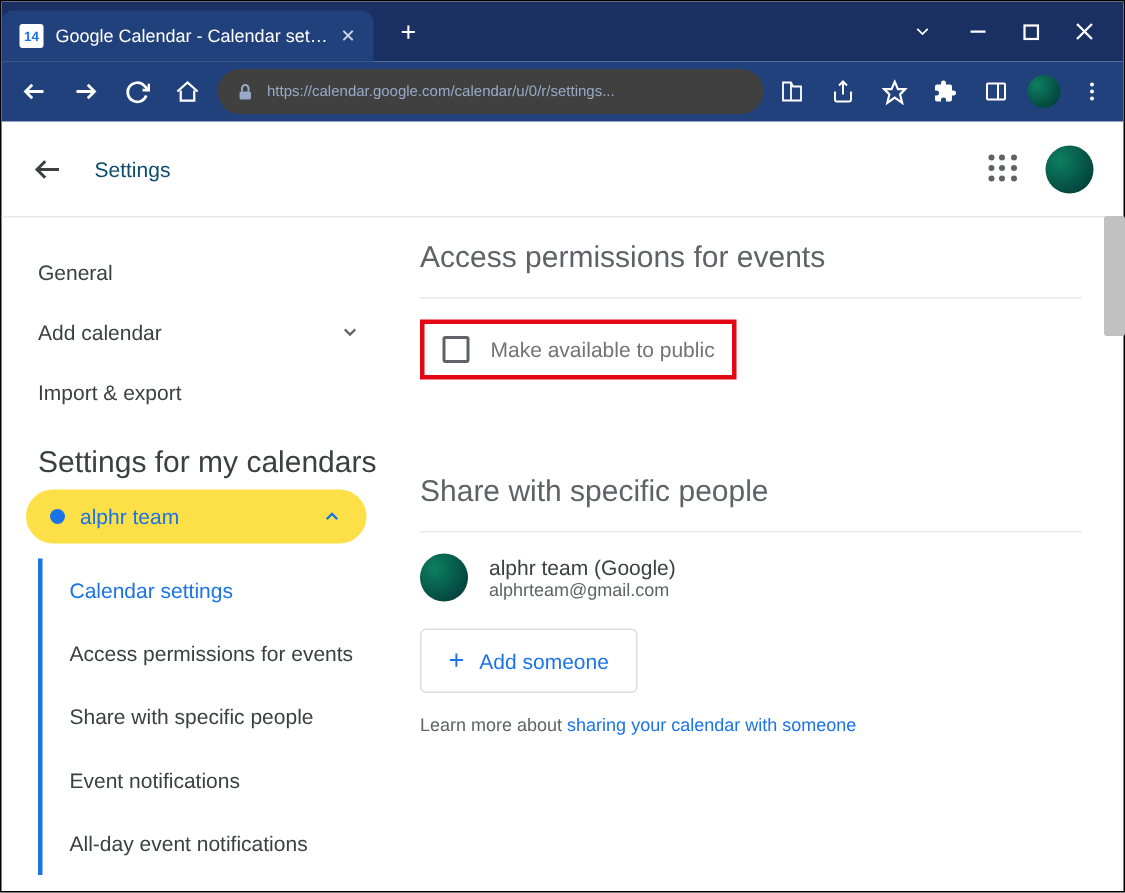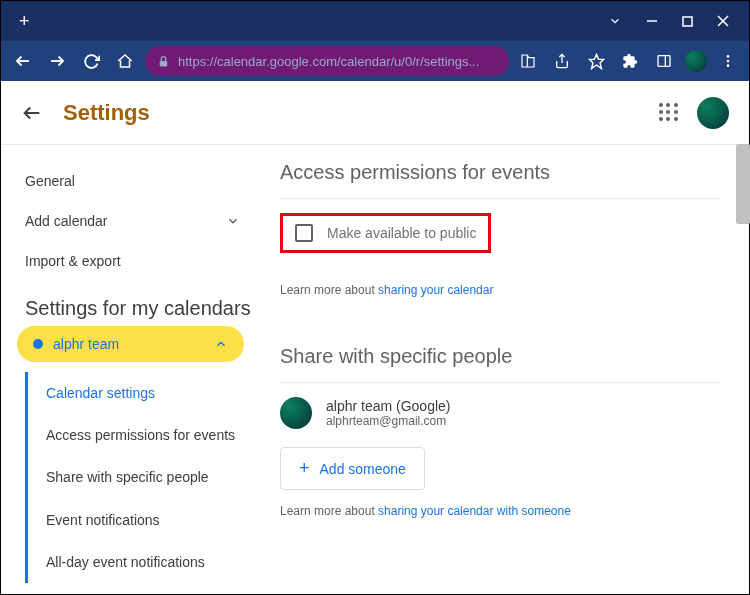--- a/index.html
+++ b/index.html
@@ -11,31 +11,31 @@
     .favicon { width: 16px; height: 16px; background: #fff; border-radius: 2px; display: flex; align-items: center; justify-content: center; color: #1a73e8; font-size: 9px; font-weight: bold; }
     .tab-title { white-space: nowrap; overflow: hidden; text-overflow: ellipsis; flex: 1; }
     .tab-close { color: #fff; opacity: 0.8; cursor: pointer; }
     .newtab { color: #fff; margin-left: 18px; font-size: 18px; cursor: pointer; }
     .window-controls { margin-left: auto; display: flex; gap: 24px; align-items: center; padding-right: 12px; }
     .window-controls span { color: #fff; font-size: 14px; cursor: pointer; }
     
     
     .toolbar { background: #21417d; height: 40px; display: flex; align-items: center; padding: 0 8px; gap: 6px; }
     .navbtn { width: 28px; height: 28px; display: flex; align-items: center; justify-content: center; color: #fff; cursor: pointer; border-radius: 50%; }
-    .addressbar { flex: 1; background: #701a75; border-radius: 16px; height: 30px; display: flex; align-items: center; padding: 0 12px; gap: 8px; color: #9aa9c7; font-size: 13px; }
+    .addressbar { flex: 1; background: #404040; border-radius: 16px; height: 30px; display: flex; align-items: center; padding: 0 12px; gap: 8px; color: #9aa9c7; font-size: 10px; }
     .addressbar .lock { color: #9aa9c7; }
     .addressbar .urltext { white-space: nowrap; overflow: hidden; text-overflow: ellipsis; }
     .toolbar-right { display: flex; gap: 8px; align-items: center; }
     .toolbar-right .navbtn { width: 26px; }
     .avatar-small { width: 22px; height: 22px; border-radius: 50%; background: radial-gradient(circle at 30% 30%, #0d7f60, #033); }
     
     
     .header { height: 64px; display: flex; align-items: center; padding: 0 20px; border-bottom: 1px solid #e8eaed; }
     .header-back { margin-right: 20px; cursor: pointer; }
-    .header-title { font-size: 22px; color: #a16207; font-weight: 700; }
+    .header-title { font-size: 14px; color: #0c4a6e; font-weight: 400; }
     .header-right { margin-left: auto; display: flex; align-items: center; gap: 18px; }
     .apps-grid { width: 20px; height: 20px; display: grid; grid-template-columns: repeat(3, 1fr); grid-template-rows: repeat(3, 1fr); gap: 2px; cursor: pointer; }
     .apps-grid div { background: #5f6368; border-radius: 50%; width: 4px; height: 4px; }
     .avatar-large { width: 32px; height: 32px; border-radius: 50%; background: radial-gradient(circle at 30% 30%, #0d7f60, #033); cursor: pointer; }
     
     
     .content { display: flex; height: calc(595px - 40px - 40px - 64px); }
     .sidebar { width: 255px; padding: 16px 0 16px 16px; overflow-y: auto; font-size: 14px; color: #3c4043; }
     .sidebar-item { padding: 12px 16px 12px 8px; cursor: pointer; display: flex; align-items: center; justify-content: space-between; border-radius: 0 18px 18px 0; }
     .sidebar-section { font-weight: 500; margin: 16px 0 6px 8px; color: #3c4043; font-size: 20px; }
@@ -64,20 +64,25 @@
     .chevron { color: #5f6368; }
 
     .scrollbar-track { position: absolute; right: 0; top: 144px; width: 14px; height: 80px; background: #c1c1c1; border-radius: 2px; }
 
     svg { display: block; }
   </style>
 </head>
 <body>
 
 <div class="titlebar">
+  <div class="tab">
+    <div class="favicon">14</div>
+    <span class="tab-title">Google Calendar - Calendar settin</span>
+    <span class="tab-close">✕</span>
+  </div>
   <span class="newtab">+</span>
   <div class="window-controls">
     <span>
       <svg width="14" height="14" viewBox="0 0 24 24" fill="none" stroke="#fff" stroke-width="2">
           <polyline points="6 9 12 15 18 9"></polyline>
         </svg>
     </span>
     <span>
       <svg width="12" height="12" viewBox="0 0 12 12">
           <line x1="1" y1="6" x2="11" y2="6" stroke="#fff" stroke-width="1.5"></line>
@@ -232,23 +237,20 @@
       <div class="subitem">All-day event notifications</div>
     </div>
   </div>
 
   <div class="main">
     <div class="section-title">Access permissions for events</div>
     <div class="divider"></div>
     <div class="highlight-box">
       <div class="checkbox"></div>
       <span class="checkbox-label">Make available to public</span>
-    </div>
-    <div class="learnmore">
-      <span>Learn more about </span><a href="#">sharing your calendar</a>
     </div>
 
     <div class="section2">
       <div class="section-title">Share with specific people</div>
       <div class="divider"></div>
       <div class="person-row">
         <div class="person-avatar"></div>
         <div>
           <div class="person-name">alphr team (Google)</div>
           <div class="person-email">alphrteam@gmail.com</div>

